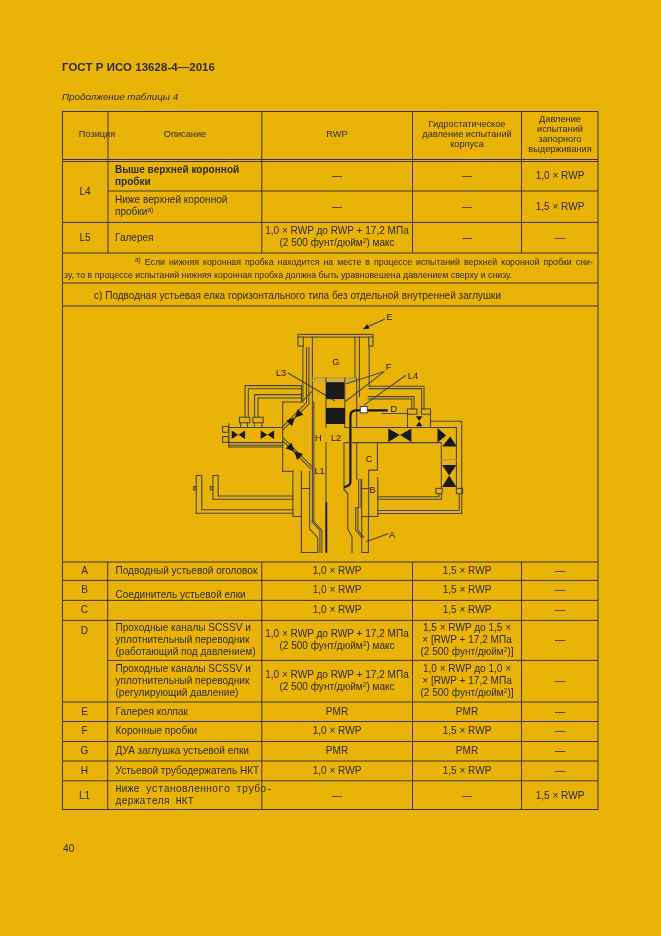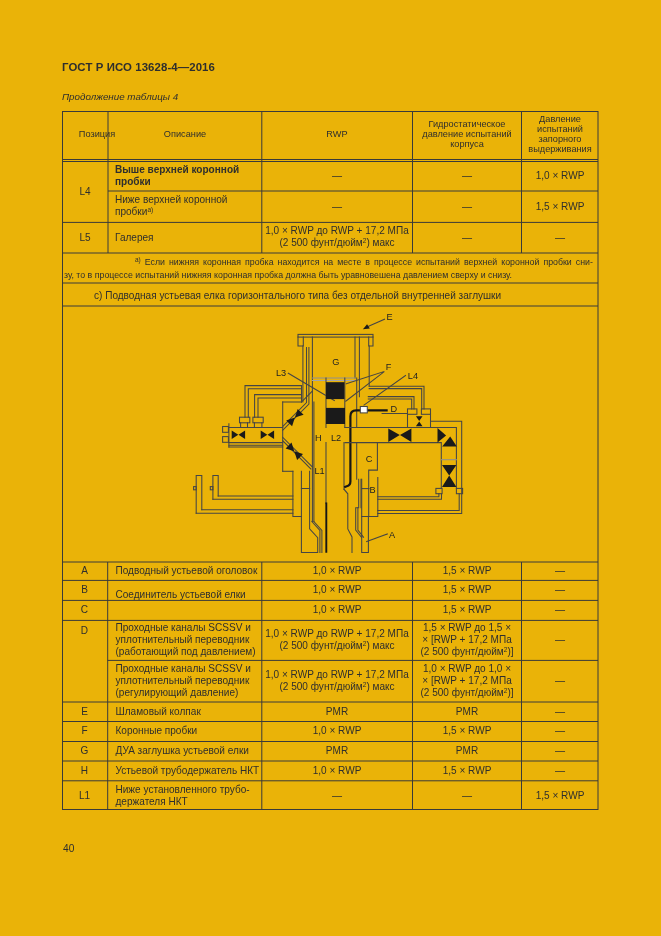--- a/index.html
+++ b/index.html
@@ -307,21 +307,21 @@
 <div class="cell cl" style="left:115.5px;top:660px;width:160px;height:42px;">Проходные каналы SCSSV и<br>уплотнительный переводник<br>(регулирующий давление)</div>
 <div class="cell" style="left:262px;top:660px;width:150px;height:42px;">
       <span>1,0 × RWP до RWP + 17,2 МПа<br>(2 500 фунт/дюйм<sup>2</sup>) макс</span>
     </div>
 <div class="cell" style="left:413px;top:660px;width:108px;height:42px;text-align:center;">
       <span>1,0 × RWP до 1,0 ×<br>× [RWP + 17,2 МПа<br>(2 500 фунт/дюйм<sup>2</sup>)]</span>
     </div>
 <div class="cell" style="left:522px;top:660px;width:76px;height:42px;">—</div>
 
 <div class="cell" style="left:62px;top:702px;width:45px;height:19px;">Е</div>
-<div class="cell cl" style="left:115.5px;top:702px;width:160px;height:19px;">Шламовый колпак</div>
+<div class="cell cl" style="left:115.5px;top:702px;width:160px;height:19px;">Галерея колпак</div>
 <div class="cell" style="left:262px;top:702px;width:150px;height:19px;">PMR</div>
 <div class="cell" style="left:413px;top:702px;width:108px;height:19px;">PMR</div>
 <div class="cell" style="left:522px;top:702px;width:76px;height:19px;">—</div>
 
 <div class="cell" style="left:62px;top:721px;width:45px;height:20px;">F</div>
 <div class="cell cl" style="left:115.5px;top:721px;width:160px;height:20px;">Коронные пробки</div>
 <div class="cell" style="left:262px;top:721px;width:150px;height:20px;">1,0 × RWP</div>
 <div class="cell" style="left:413px;top:721px;width:108px;height:20px;">1,5 × RWP</div>
 <div class="cell" style="left:522px;top:721px;width:76px;height:20px;">—</div>
 
@@ -331,19 +331,19 @@
 <div class="cell" style="left:413px;top:741px;width:108px;height:20px;">PMR</div>
 <div class="cell" style="left:522px;top:741px;width:76px;height:20px;">—</div>
 
 <div class="cell" style="left:62px;top:761px;width:45px;height:20px;">Н</div>
 <div class="cell cl" style="left:115.5px;top:761px;width:160px;height:20px;">Устьевой трубодержатель НКТ</div>
 <div class="cell" style="left:262px;top:761px;width:150px;height:20px;">1,0 × RWP</div>
 <div class="cell" style="left:413px;top:761px;width:108px;height:20px;">1,5 × RWP</div>
 <div class="cell" style="left:522px;top:761px;width:76px;height:20px;">—</div>
 
 <div class="cell" style="left:62px;top:781px;width:45px;height:29px;">L1</div>
-<div class="cell cl" style="left:115.5px;top:781px;width:160px;height:29px;">Ниже установленного трубо-<br>держателя НКТ</div>
+<div class="cell cl" style="left:115.5px;top:781px;width:160px;height:29px;font-family:Liberation Mono, monospace;">Ниже установленного трубо-<br>держателя НКТ</div>
 <div class="cell" style="left:262px;top:781px;width:150px;height:29px;">—</div>
 <div class="cell" style="left:413px;top:781px;width:108px;height:29px;">—</div>
 <div class="cell" style="left:522px;top:781px;width:76px;height:29px;">1,5 × RWP</div>
 
 <div class="t" style="left:63px;top:843px;font-size:10.2px;">40</div>
 </div>
 
 </body></html>

